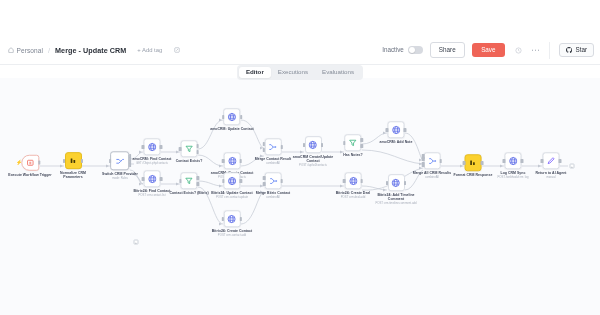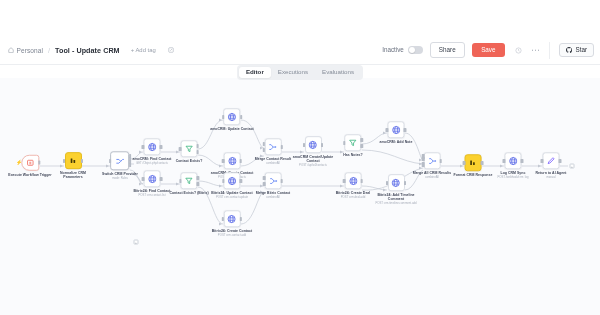--- a/index.html
+++ b/index.html
@@ -152,21 +152,21 @@
     <div class="breadcrumb">
       <span class="bc-home">
         <span>
           <svg class="gl" width="6" height="6" viewBox="0 0 16 16" fill="none" stroke="#9aa1ad" stroke-width="1.6">
             <path d="M2 7l6-5 6 5v7a1 1 0 0 1-1 1H3a1 1 0 0 1-1-1z"></path>
           </svg>
         </span>
         <span class="bc-personal">Personal</span>
       </span>
       <span class="bc-sep">/</span>
-      <span class="bc-title">Tool - Update CRM</span>
+      <span class="bc-title">Merge - Update CRM</span>
       <span class="bc-addtag">+ Add tag</span>
       <span class="bc-editicon">
         <svg class="gl" width="6" height="6" viewBox="0 0 16 16" fill="none" stroke="#a6acb8" stroke-width="1.5">
           <rect x="2" y="2" width="12" height="12" rx="2"></rect>
             <path d="M6 10l5-5"></path>
         </svg>
       </span>
     </div>
 
     <div class="hdr-right">

